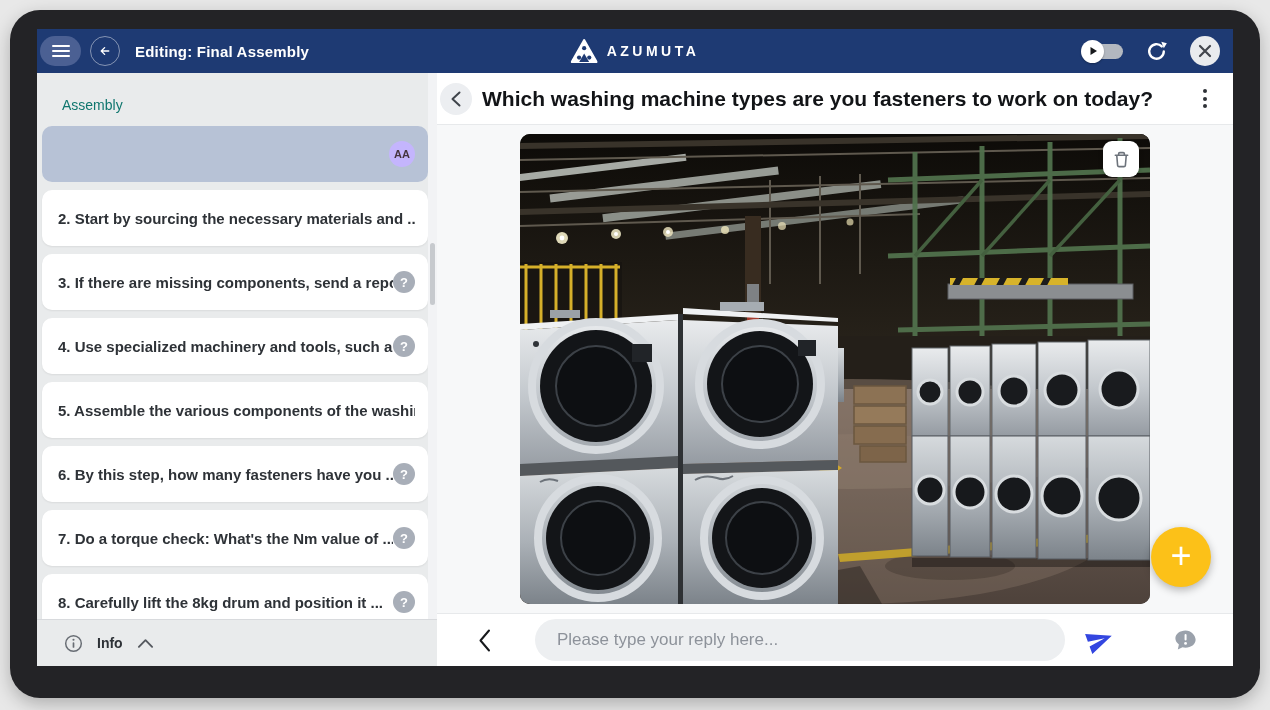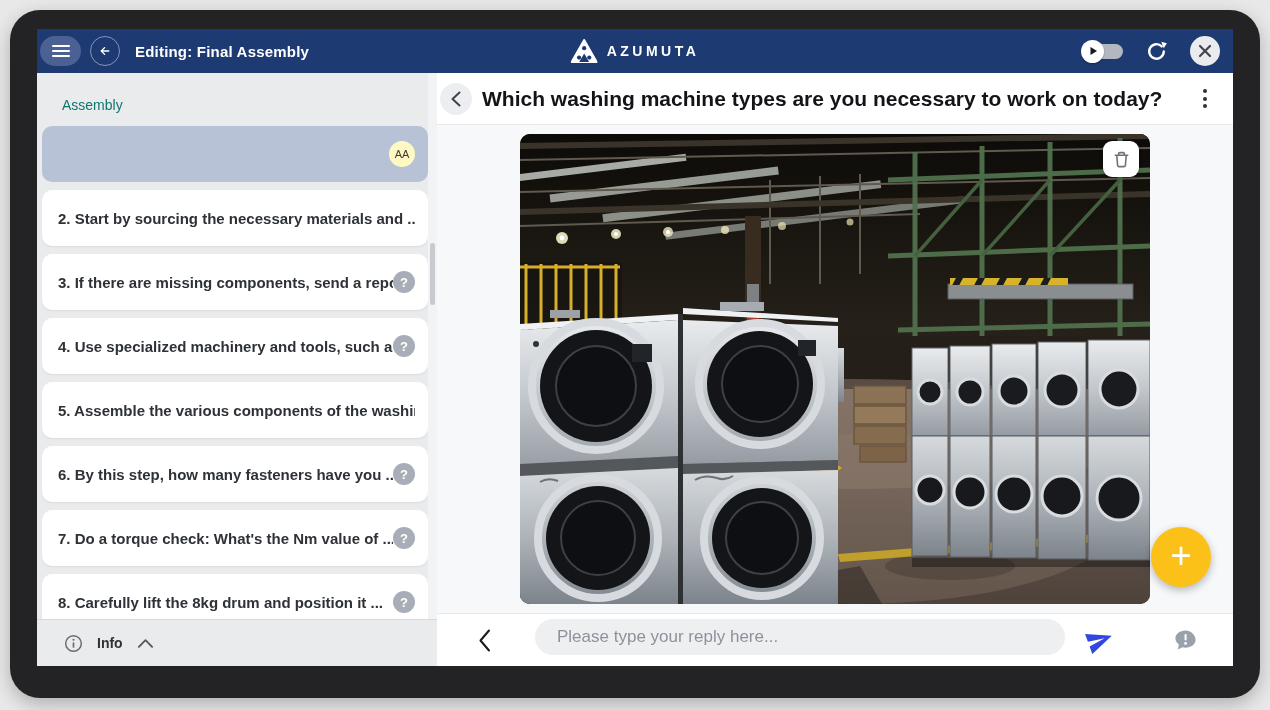--- a/index.html
+++ b/index.html
@@ -30,22 +30,22 @@
   
   .sidebar { width:400px; background:#e9ebec; display:flex; flex-direction:column; position:relative; flex:0 0 400px; }
   .section-label { padding:24px 0 13px 25px; font-size:14px; color:#0f766e; }
   .step-list { flex:1; overflow:hidden; padding:0 9px 0 5px; }
   .step-item { height:56px; margin-bottom:8px; background:#fff; border-radius:10px; box-shadow:0 1px 2px rgba(0,0,0,.07);
     display:flex; align-items:center; padding:0 13px 0 16px; cursor:pointer; }
   .step-item.selected { background:#b7c2d6; box-shadow:none; }
   .step-label { font-size:15px; font-weight:600; color:#2e3237; white-space:nowrap; overflow:hidden; }
   .q-badge { margin-left:auto; flex:0 0 22px; width:22px; height:22px; border-radius:50%; background:#a8aeb8; color:#fff;
     font-size:13px; font-weight:700; display:flex; align-items:center; justify-content:center; }
-  .avatar { margin-left:auto; flex:0 0 26px; width:26px; height:26px; border-radius:50%; background:#fef9c3; color:#463540;
-    font-size:11px; font-weight:400; display:flex; align-items:center; justify-content:center; }
+  .avatar { margin-left:auto; flex:0 0 26px; width:26px; height:26px; border-radius:50%; background:#c4b5fd; color:#463540;
+    font-size:11px; font-weight:700; display:flex; align-items:center; justify-content:center; }
   .scroll-gutter { position:absolute; top:0; right:0; bottom:47px; width:9px; background:#f2f3f5; }
   .scroll-thumb { position:absolute; top:170px; right:2px; width:5px; height:62px; border-radius:3px; background:#c7cace; cursor:pointer; }
   .info-bar { flex:0 0 47px; border-top:1px solid #d8dadd; display:flex; align-items:center; gap:14px; padding-left:27px; cursor:pointer; background:#e9ebec; z-index:2; }
   .info-label { font-size:14px; font-weight:700; color:#2e3237; }
 
   
   .main { flex:1; display:flex; flex-direction:column; background:#f7f8f9; min-width:0; }
   .main-header { flex:0 0 52px; background:#fff; border-bottom:1px solid #e7e9eb; display:flex; align-items:center; position:relative; }
   .back-circle-main { margin-left:3px; width:32px; height:32px; border-radius:50%; background:#eceef1; display:flex; align-items:center; justify-content:center; cursor:pointer; flex:0 0 32px; }
   .question-title { margin-left:10px; font-size:21px; font-weight:700; color:#121417; white-space:nowrap; overflow:hidden; }
@@ -56,21 +56,21 @@
   .photo-card { position:absolute; left:83px; top:9px; width:630px; height:470px; border-radius:10px; overflow:hidden; background:#2a2520; }
   .trash-btn { position:absolute; top:7px; right:11px; width:36px; height:36px; border-radius:9px; background:#fff;
     box-shadow:0 1px 4px rgba(0,0,0,.25); display:flex; align-items:center; justify-content:center; cursor:pointer; }
   .fab { position:absolute; left:714px; top:402px; width:60px; height:60px; border-radius:50%; background:#fcc118;
     box-shadow:0 3px 9px rgba(0,0,0,.28); display:flex; align-items:center; justify-content:center; cursor:pointer; }
   .fab span { color:#fff; font-size:36px; font-weight:400; line-height:1; margin-top:-3px; }
 
   
   .footer { flex:0 0 53px; background:#fff; border-top:1px solid #e7e9eb; position:relative; }
   .footer-back { position:absolute; left:40px; top:14px; cursor:pointer; display:flex; }
-  .reply-input { position:absolute; left:98px; top:5px; width:530px; height:36px; border:none; outline:none; border-radius:21px;
+  .reply-input { position:absolute; left:98px; top:5px; width:530px; height:42px; border:none; outline:none; border-radius:21px;
     background:#edeff1; padding:0 22px; font-size:17px; color:#4a4e55; font-family:"Liberation Sans", sans-serif; }
   .reply-input::placeholder { color:#8d929a; }
   .send-btn { position:absolute; left:643px; top:6px; width:40px; height:40px; display:flex; align-items:center; justify-content:center; cursor:pointer; }
   .alert-btn { position:absolute; left:728px; top:6px; width:40px; height:40px; display:flex; align-items:center; justify-content:center; cursor:pointer; }
 </style>
 </head>
 <body>
 
 <div class="device-frame">
   <div class="app">
@@ -173,21 +173,21 @@
         </div>
       </div>
 
       <div class="main">
         <div class="main-header">
           <div class="back-circle-main">
             <svg width="14" height="18" viewBox="0 0 14 18">
                 <path d="M10.5 2.5 L3.5 9 L10.5 15.5" stroke="#3f444b" stroke-width="2" fill="none" stroke-linecap="round" stroke-linejoin="round"></path>
               </svg>
           </div>
-          <div class="question-title">Which washing machine types are you necessary to work on today?</div>
+          <div class="question-title">Which washing machine types are you fasteners to work on today?</div>
           <div class="kebab">
               <i></i>
               <i></i>
               <i></i>
             </div>
         </div>
 
         <div class="content">
           <div class="photo-card">
             

